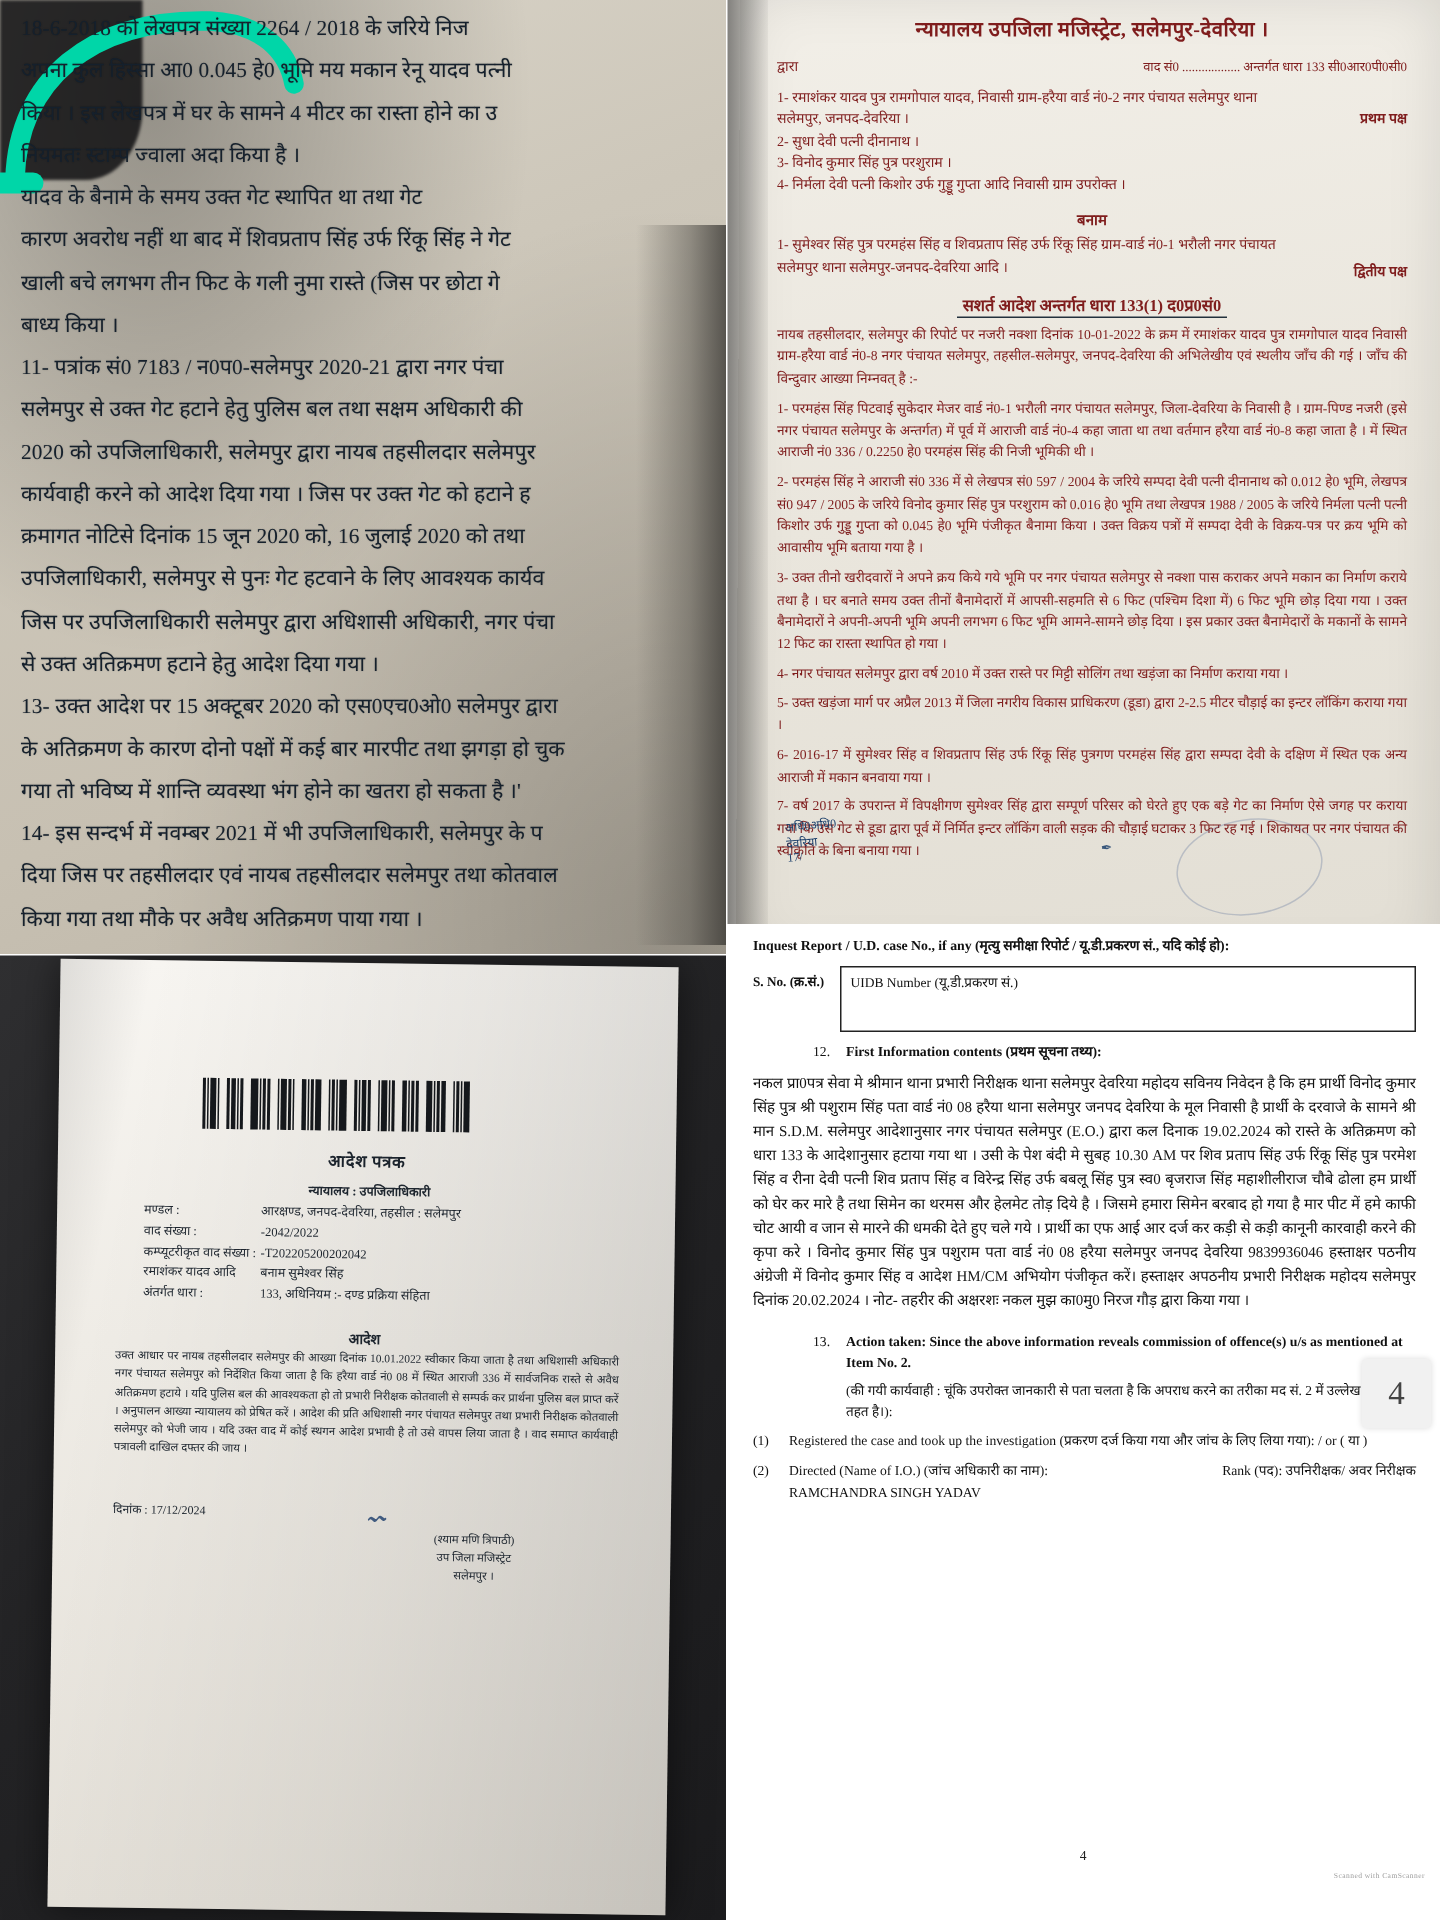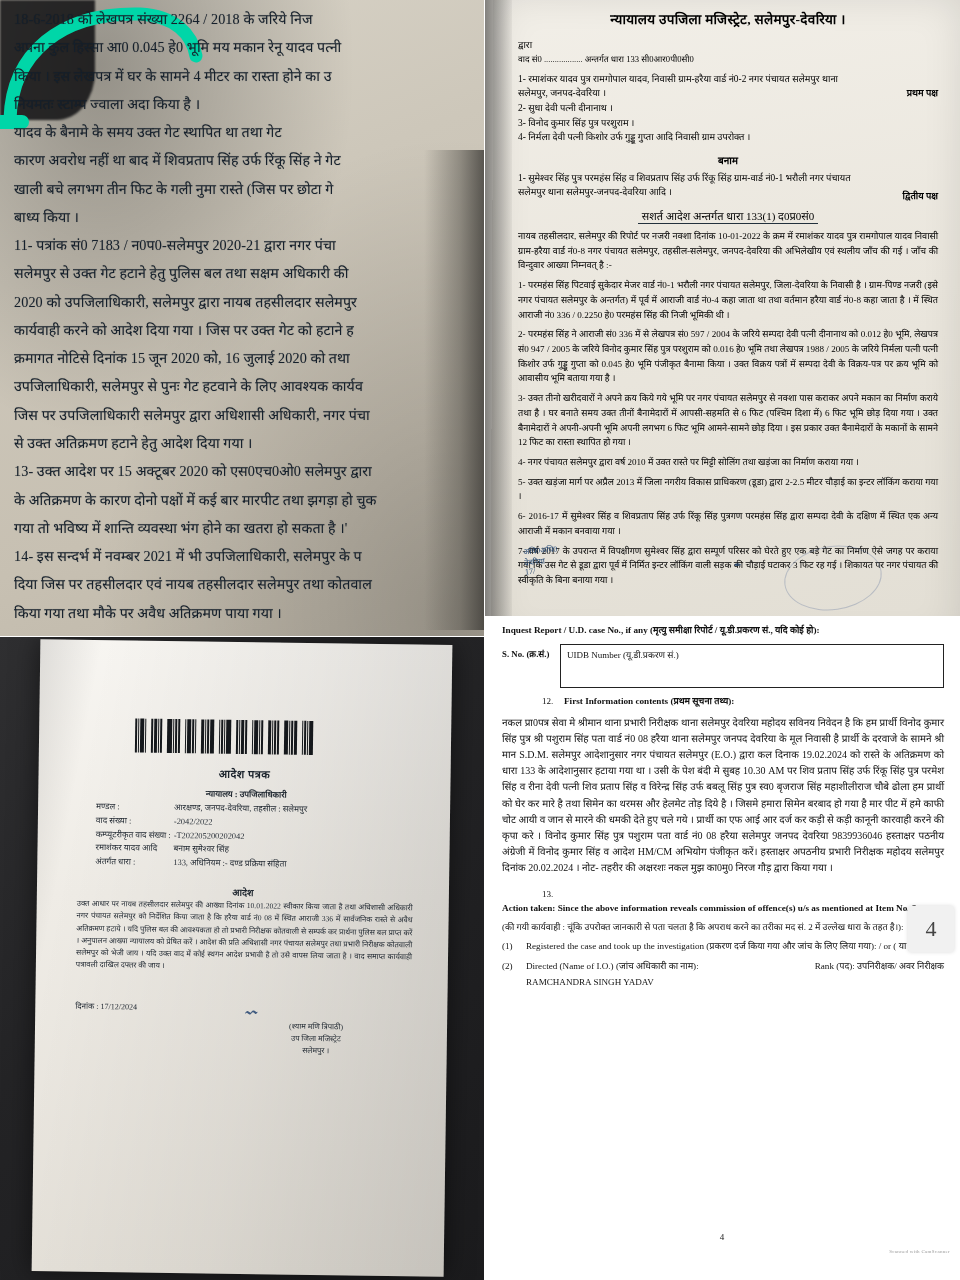--- a/index.html
+++ b/index.html
@@ -27,26 +27,26 @@
   .tl-text p{margin:0 0 1px 0;text-shadow:0 0 1px rgba(0,0,0,0.25);}
   .tl-smear{position:absolute;right:0px;top:150px;width:60px;height:480px;
     background:linear-gradient(90deg, rgba(120,115,105,0) 0%, rgba(95,92,85,0.55) 60%, rgba(60,58,54,0.8) 100%);}
 
   
   .tr-paper{position:absolute;left:8px;top:-6px;width:470px;height:652px;
     background:linear-gradient(170deg,#f2efe8 0%,#eae6dd 50%,#e2ded4 100%);
     transform:rotate(0.25deg);box-shadow:inset 0 0 40px rgba(0,0,0,0.12);}
   .tr-left-edge{position:absolute;left:0;top:0;width:28px;height:652px;
     background:linear-gradient(90deg, rgba(40,40,40,0.55), rgba(40,40,40,0.05));}
-  .tr-content{position:absolute;left:34px;top:10px;width:420px;color:#000000;
+  .tr-content{position:absolute;left:34px;top:10px;width:420px;color:#7f1d1d;
     font-family:"Liberation Serif", serif;}
   .tr-title{text-align:center;font-size:13.5px;font-weight:bold;letter-spacing:0.3px;margin-bottom:10px;}
   .tr-row{font-size:9.4px;line-height:1.55;}
   .tr-c{text-align:center;}
-  .tr-heading{text-align:center;font-size:11px;font-weight:normal;margin:8px 0 6px;}
+  .tr-heading{text-align:center;font-size:11px;font-weight:bold;margin:8px 0 6px;}
   .tr-heading span{border-bottom:1px solid #22303c;padding:0 4px 1px;}
   .tr-para{font-size:9.1px;line-height:1.62;text-align:justify;margin:0 0 5px 0;}
   .tr-sig{position:absolute;left:40px;top:544px;font-size:8px;color:#1b3f6b;transform:rotate(-5deg);}
   .tr-sig2{position:absolute;left:250px;top:560px;font-size:9px;color:#1b3f6b;transform:rotate(-4deg);opacity:.85;}
   .tr-stamp{position:absolute;left:300px;top:546px;width:96px;height:62px;border:1px solid rgba(40,70,130,.45);
     border-radius:50%;transform:rotate(-8deg);opacity:.5;}
   .tr-bottomline{position:absolute;left:34px;top:620px;font-size:8px;color:#2a3640;}
 
   
   .bl-bg{position:absolute;left:0;top:0;width:484px;height:644px;
@@ -133,21 +133,21 @@
     </div>
     <div class="tl-smear"></div>
   </div>
 
   <div class="quad" id="q-tr">
     <div class="tr-paper"></div>
     <div class="tr-left-edge"></div>
     <div class="tr-content">
       <div class="tr-title">न्यायालय उपजिला मजिस्ट्रेट, सलेमपुर-देवरिया ।</div>
 
-      <div class="tr-row" style="display:flex;justify-content:space-between;flex-direction:column;">
+      <div class="tr-row" style="display:flex;justify-content:space-between;">
         <div>द्वारा</div>
         <div style="font-size:8.6px;">वाद सं0 .................. अन्तर्गत धारा 133 सी0आर0पी0सी0</div>
       </div>
 
       <div class="tr-row" style="margin-top:6px;position:relative;">
         <div style="width:330px;">1- रमाशंकर यादव पुत्र रामगोपाल यादव, निवासी ग्राम-हरैया वार्ड नं0-2 नगर पंचायत सलेमपुर थाना सलेमपुर, जनपद-देवरिया ।</div>
         <div>2- सुधा देवी पत्नी दीनानाथ ।</div>
         <div style="position:absolute;right:0;top:14px;font-weight:bold;">प्रथम पक्ष</div>
         <div>3- विनोद कुमार सिंह पुत्र परशुराम ।</div>
         <div>4- निर्मला देवी पत्नी किशोर उर्फ गुड्डू गुप्ता आदि निवासी ग्राम उपरोक्त ।</div>
@@ -240,21 +240,21 @@
 
         <div class="br-item">
           <div class="n">12.</div>
           <div class="t">
             <div class="br-h">First Information contents (प्रथम सूचना तथ्य):</div>
           </div>
         </div>
 
         <div class="br-para">नकल प्रा0पत्र सेवा मे श्रीमान थाना प्रभारी निरीक्षक थाना सलेमपुर देवरिया महोदय सविनय निवेदन है कि हम प्रार्थी विनोद कुमार सिंह पुत्र श्री पशुराम सिंह पता वार्ड नं0 08 हरैया थाना सलेमपुर जनपद देवरिया के मूल निवासी है प्रार्थी के दरवाजे के सामने श्री मान S.D.M. सलेमपुर आदेशानुसार नगर पंचायत सलेमपुर (E.O.) द्वारा कल दिनाक 19.02.2024 को रास्ते के अतिक्रमण को धारा 133 के आदेशानुसार हटाया गया था । उसी के पेश बंदी मे सुबह 10.30 AM पर शिव प्रताप सिंह उर्फ रिंकू सिंह पुत्र परमेश सिंह व रीना देवी पत्नी शिव प्रताप सिंह व विरेन्द्र सिंह उर्फ बबलू सिंह पुत्र स्व0 बृजराज सिंह महाशीलीराज चौबे ढोला हम प्रार्थी को घेर कर मारे है तथा सिमेन का थरमस और हेलमेट तोड़ दिये है । जिसमे हमारा सिमेन बरबाद हो गया है मार पीट में हमे काफी चोट आयी व जान से मारने की धमकी देते हुए चले गये । प्रार्थी का एफ आई आर दर्ज कर कड़ी से कड़ी कानूनी कारवाही करने की कृपा करे । विनोद कुमार सिंह पुत्र पशुराम पता वार्ड नं0 08 हरैया सलेमपुर जनपद देवरिया 9839936046 हस्ताक्षर पठनीय अंग्रेजी में विनोद कुमार सिंह व आदेश HM/CM अभियोग पंजीकृत करें। हस्ताक्षर अपठनीय प्रभारी निरीक्षक महोदय सलेमपुर दिनांक 20.02.2024 । नोट- तहरीर की अक्षरशः नकल मुझ का0मु0 निरज गौड़ द्वारा किया गया ।</div>
 
-        <div class="br-item" style="margin-top:12px;flex-direction:column;">
+        <div class="br-item" style="margin-top:12px;">
           <div class="n">13.</div>
           <div class="t">
             <div class="br-h">Action taken: Since the above information reveals commission of offence(s) u/s as mentioned at Item No. 2.</div>
             <div style="margin-top:5px;font-size:9px;">(की गयी कार्यवाही : चूंकि उपरोक्त जानकारी से पता चलता है कि अपराध करने का तरीका मद सं. 2 में उल्लेख धारा के तहत है।):</div>
           </div>
         </div>
 
         <div class="br-sub">
           <div class="n">(1)</div>
           <div class="t">Registered the case and took up the investigation (प्रकरण दर्ज किया गया और जांच के लिए लिया गया):  /  or ( या )</div>

